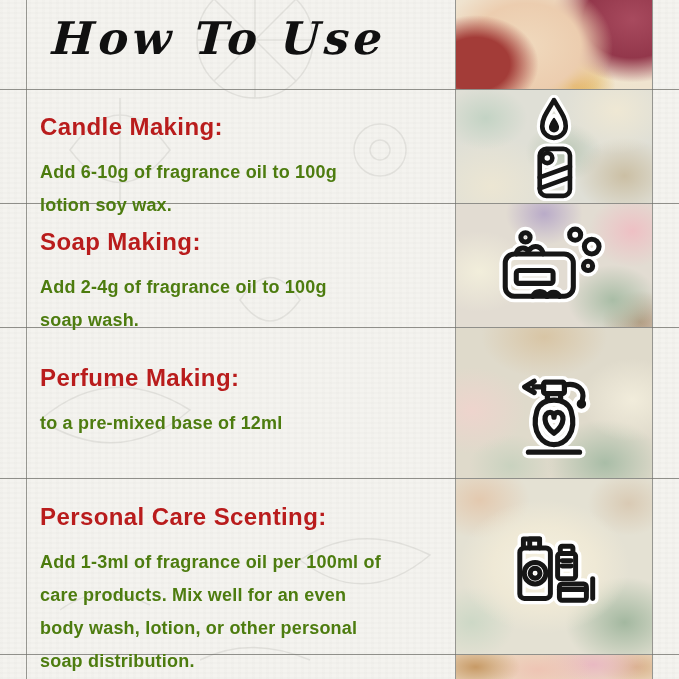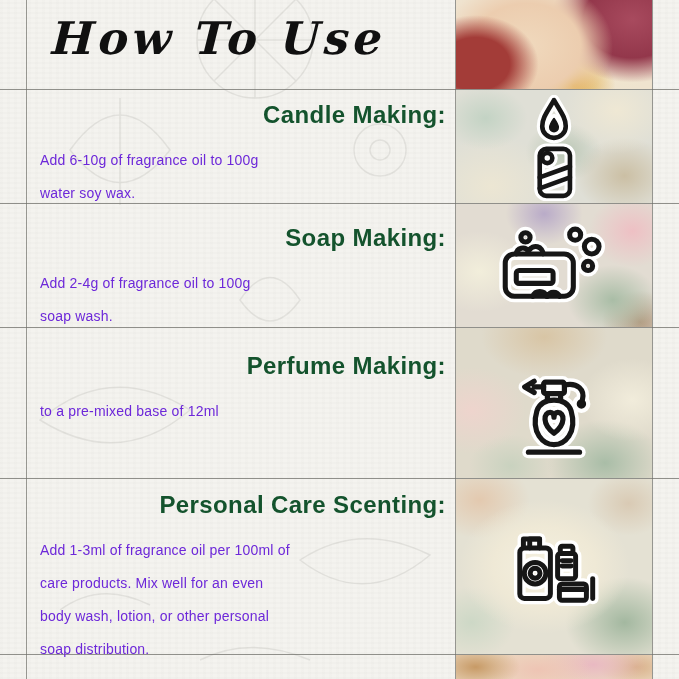--- a/index.html
+++ b/index.html
@@ -21,22 +21,22 @@
   .rule-h{position:absolute;left:0;width:679px;height:1px;background:#6f6f69;opacity:.75;z-index:6;}
   .rule-v{position:absolute;top:0;width:1px;height:679px;background:#6f6f69;opacity:.7;z-index:6;}
 
   .title{
     position:absolute;left:52px;top:12px;z-index:7;
     font-family:"DejaVu Serif",serif;font-style:italic;font-weight:700;
     font-size:45px;letter-spacing:4px;color:#101010;transform:skewX(-3deg);
   }
 
   .section{position:absolute;left:40px;width:406px;z-index:7;}
-  .section h2{margin:4px 0 15px 0;font-size:24px;font-weight:700;letter-spacing:.4px;color:#14532d;text-align:right;}
-  .section p{margin:0;font-size:14px;line-height:33px;letter-spacing:.2px;color:#6d28d9;font-weight:400;}
+  .section h2{margin:16px 0 15px 0;font-size:24px;font-weight:700;letter-spacing:.4px;color:#b91c1c;}
+  .section p{margin:0;font-size:18px;line-height:33px;letter-spacing:.2px;color:#4d7c0f;font-weight:700;}
 
   .strip-cell{position:absolute;left:456px;width:196px;z-index:2;}
   .art-top{top:0;height:89px;
     background:
       radial-gradient(90px 70px at 10% 72%, #a33c38 0%, #a33c38 38%, transparent 70%),
       radial-gradient(120px 95px at 36% 52%, #f0d9bd 0%, #eccdaf 45%, transparent 72%),
       radial-gradient(70px 55px at 28% 100%, #e5b49b 0%, transparent 70%),
       radial-gradient(110px 85px at 90% 22%, #a84a5e 0%, #93374b 45%, transparent 74%),
       radial-gradient(60px 45px at 60% 96%, #e0a93e 0%, transparent 70%),
       radial-gradient(85px 65px at 72% 60%, #f3e8cd 0%, transparent 72%),
@@ -142,24 +142,24 @@
   <div class="rule-h" style="top:654px"></div>
   <div class="rule-v" style="left:26px"></div>
   <div class="rule-v" style="left:455px"></div>
   <div class="rule-v" style="left:652px"></div>
 
   <div class="title">How To Use</div>
 
   <div class="section" style="top:97px">
     <h2>Candle Making:</h2>
     <p>Add 6-10g of fragrance oil to 100g</p>
-    <p>water soy wax.</p>
-  </div>
-
-  <div class="section" style="top:220px">
+    <p>lotion soy wax.</p>
+  </div>
+
+  <div class="section" style="top:212px">
     <h2>Soap Making:</h2>
     <p>Add 2-4g of fragrance oil to 100g</p>
     <p>soap wash.</p>
   </div>
 
   <div class="section" style="top:348px">
     <h2>Perfume Making:</h2>
     <p>to a pre-mixed base of 12ml</p>
   </div>
 

